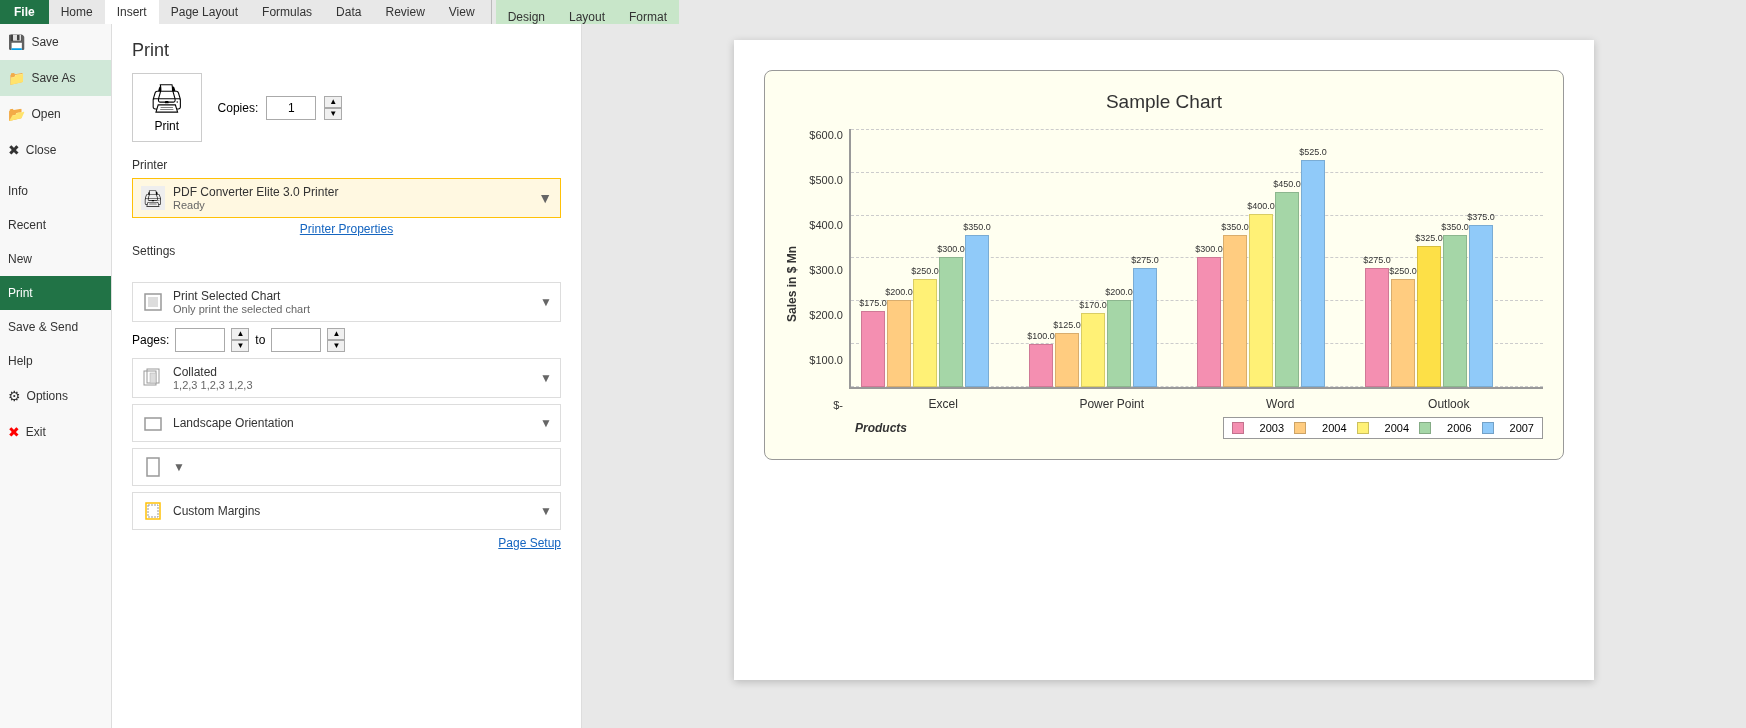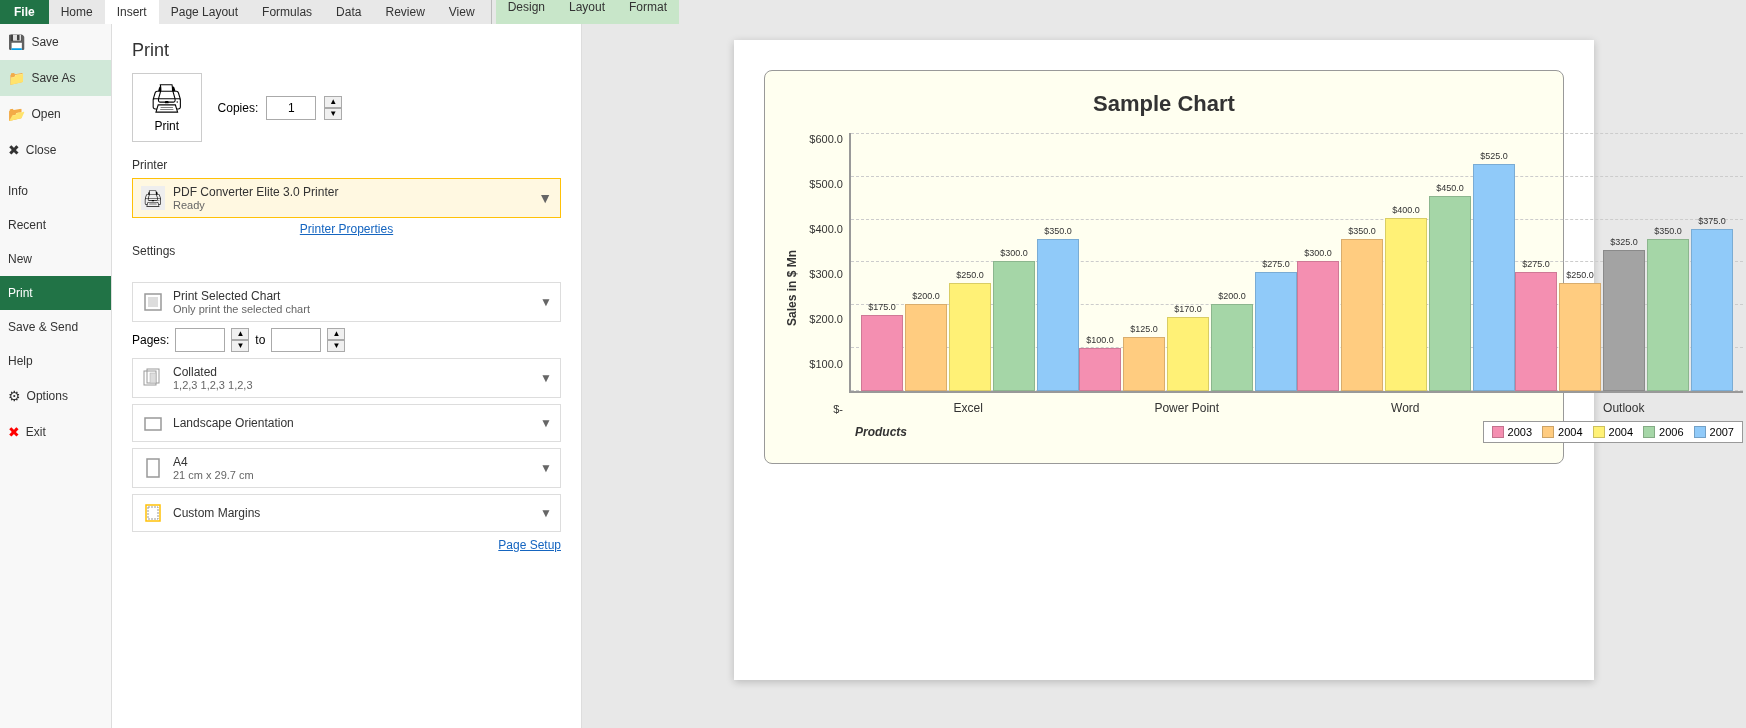--- a/index.html
+++ b/index.html
@@ -5,21 +5,21 @@
     * { box-sizing: border-box; margin: 0; padding: 0; }
     body { font-family: 'Segoe UI', Arial, sans-serif; font-size: 12px; background: #f0f0f0; overflow: hidden; }
 
     
     .ribbon { display: flex; align-items: stretch; height: 24px; background: #217346; }
     .ribbon-tab { padding: 0 12px; display: flex; align-items: center; color: white; font-size: 12px; cursor: pointer; }
     .ribbon-tab.active { background: #1a5c38; }
     .ribbon-tab.file { background: #217346; font-weight: bold; padding: 0 14px; }
     .ribbon-tab.file.active { background: #217346; }
     .chart-tabs { background: #c8e6c9; display: flex; align-items: stretch; }
-    .chart-tab { padding: 0 12px; display: flex; align-items: flex-start; font-size: 12px; cursor: pointer; color: #333; }
+    .chart-tab { padding: 0 12px; display: flex; align-items: flex-end; font-size: 12px; cursor: pointer; color: #333; }
 
     
     .main { display: flex; height: calc(728px - 24px); }
 
     
     .sidebar { width: 112px; background: #f8f8f8; border-right: 1px solid #ddd; display: flex; flex-direction: column; }
     .sidebar-item { padding: 10px 8px; display: flex; align-items: center; gap: 6px; cursor: pointer; font-size: 12px; color: #333; }
     .sidebar-item.active { background: #217346; color: white; }
     .sidebar-item .icon { font-size: 14px; }
 
@@ -58,33 +58,33 @@
     .pages-input { width: 50px; height: 24px; border: 1px solid #aaa; font-size: 12px; text-align: center; }
 
     .page-setup-link { color: #1565c0; font-size: 12px; text-align: right; cursor: pointer; text-decoration: underline; margin-top: 4px; }
 
     
     .preview-area { flex: 1; background: #e8e8e8; display: flex; align-items: flex-start; justify-content: center; padding: 16px; overflow: auto; }
     .page-preview { background: white; width: 860px; min-height: 640px; padding: 30px; box-shadow: 0 2px 8px rgba(0,0,0,0.2); }
 
     
     .chart-container { border: 1px solid #999; border-radius: 8px; background: #fffff0; padding: 20px; width: 100%; }
-    .chart-title { text-align: center; font-size: 22px; font-weight: bold; margin-bottom: 16px; color: #333; }
+    .chart-title { text-align: center; font-size: 19px; font-weight: normal; margin-bottom: 16px; color: #333; }
     .chart-y-axis { display: flex; flex-direction: column; justify-content: space-between; align-items: flex-end; padding-right: 6px; width: 50px; font-size: 11px; color: #333; }
     .chart-bars-area { display: flex; align-items: flex-end; height: 260px; border-left: 2px solid #999; border-bottom: 2px solid #999; position: relative; gap: 0; padding: 0 10px; }
     .chart-grid-lines { position: absolute; top: 0; left: 0; right: 0; bottom: 0; display: flex; flex-direction: column; justify-content: space-between; pointer-events: none; }
     .chart-grid-line { border-top: 1px dashed #ccc; width: 100%; }
     .product-group { display: flex; align-items: flex-end; gap: 2px; flex: 1; position: relative; }
-    .bar { width: 42px; display: flex; flex-direction: column; align-items: center; }
+    .bar { width: 24px; display: flex; flex-direction: column; align-items: center; }
     .bar-fill { width: 100%; position: relative; }
     .bar-label-top { font-size: 9px; color: #333; position: absolute; top: -14px; left: 50%; transform: translateX(-50%); white-space: nowrap; }
     .chart-x-labels { display: flex; margin-top: 8px; padding: 0 10px; }
     .x-label { flex: 1; text-align: center; font-size: 12px; color: #333; }
     .legend { border: 1px solid #999; padding: 4px 8px; display: flex; gap: 10px; align-items: center; background: white; }
-    .legend-item { display: flex; align-items: center; gap: 4px; font-size: 11px; }
+    .legend-item { display: flex; align-items: center; gap: 16px; font-size: 11px; }
     .legend-color { width: 12px; height: 12px; }
 
     .spin-btn-group { display: flex; flex-direction: column; }
     .spin-btn { width: 18px; height: 12px; border: 1px solid #aaa; background: #f0f0f0; cursor: pointer; display: flex; align-items: center; justify-content: center; font-size: 8px; line-height: 1; }
   </style>
 </head>
 <body>
 
 <div class="ribbon">
   <div class="ribbon-tab file active">
@@ -261,24 +261,20 @@
         <div class="setting-main">Landscape Orientation</div>
       </div>
       <div class="setting-arrow">▼</div>
     </div>
 
     <div class="setting-row">
       <div class="setting-icon">
         <svg width="20" height="20" viewBox="0 0 20 20">
             <rect x="4" y="1" width="12" height="18" fill="none" stroke="#999" stroke-width="1.5"></rect>
           </svg>
-      </div>
-      <div class="setting-text">
-        <div class="setting-main">A4</div>
-        <div class="setting-sub">21 cm x 29.7 cm</div>
       </div>
       <div class="setting-arrow">▼</div>
     </div>
 
     <div class="setting-row">
       <div class="setting-icon">
         <svg width="20" height="20" viewBox="0 0 20 20">
           <rect x="3" y="2" width="14" height="16" fill="none" stroke="#ffc107" stroke-width="1.5"></rect>
           <rect x="5" y="4" width="10" height="12" fill="none" stroke="#999" stroke-width="1" stroke-dasharray="2,1"></rect>
         </svg>
@@ -412,21 +408,21 @@
                         <div class="bar-fill" style="height: 119.167px; background-color: rgb(244, 143, 177); border: 1px solid rgba(0, 0, 0, 0.15); position: relative;">
                           <span class="bar-label-top">$275.0</span>
                         </div>
                       </div>
                       <div class="bar">
                         <div class="bar-fill" style="height: 108.333px; background-color: rgb(255, 204, 128); border: 1px solid rgba(0, 0, 0, 0.15); position: relative;">
                           <span class="bar-label-top">$250.0</span>
                         </div>
                       </div>
                       <div class="bar">
-                        <div class="bar-fill" style="height: 140.833px; background-color: #a3a3a3; border: 1px solid rgba(0, 0, 0, 0.15); position: relative;">
+                        <div class="bar-fill" style="height: 140.833px; background-color: #fde047; border: 1px solid rgba(0, 0, 0, 0.15); position: relative;">
                           <span class="bar-label-top">$325.0</span>
                         </div>
                       </div>
                       <div class="bar">
                         <div class="bar-fill" style="height: 151.667px; background-color: rgb(165, 214, 167); border: 1px solid rgba(0, 0, 0, 0.15); position: relative;">
                           <span class="bar-label-top">$350.0</span>
                         </div>
                       </div>
                       <div class="bar">
                         <div class="bar-fill" style="height: 162.5px; background-color: rgb(144, 202, 249); border: 1px solid rgba(0, 0, 0, 0.15); position: relative; padding-left: 15px;">

